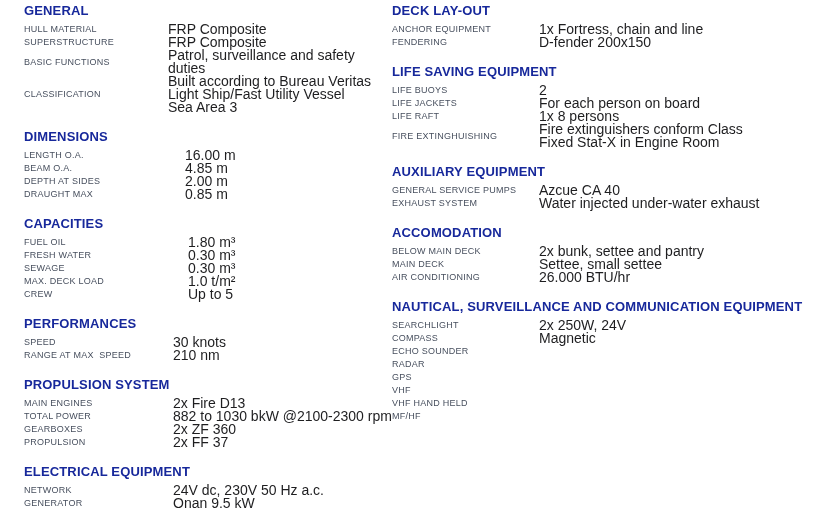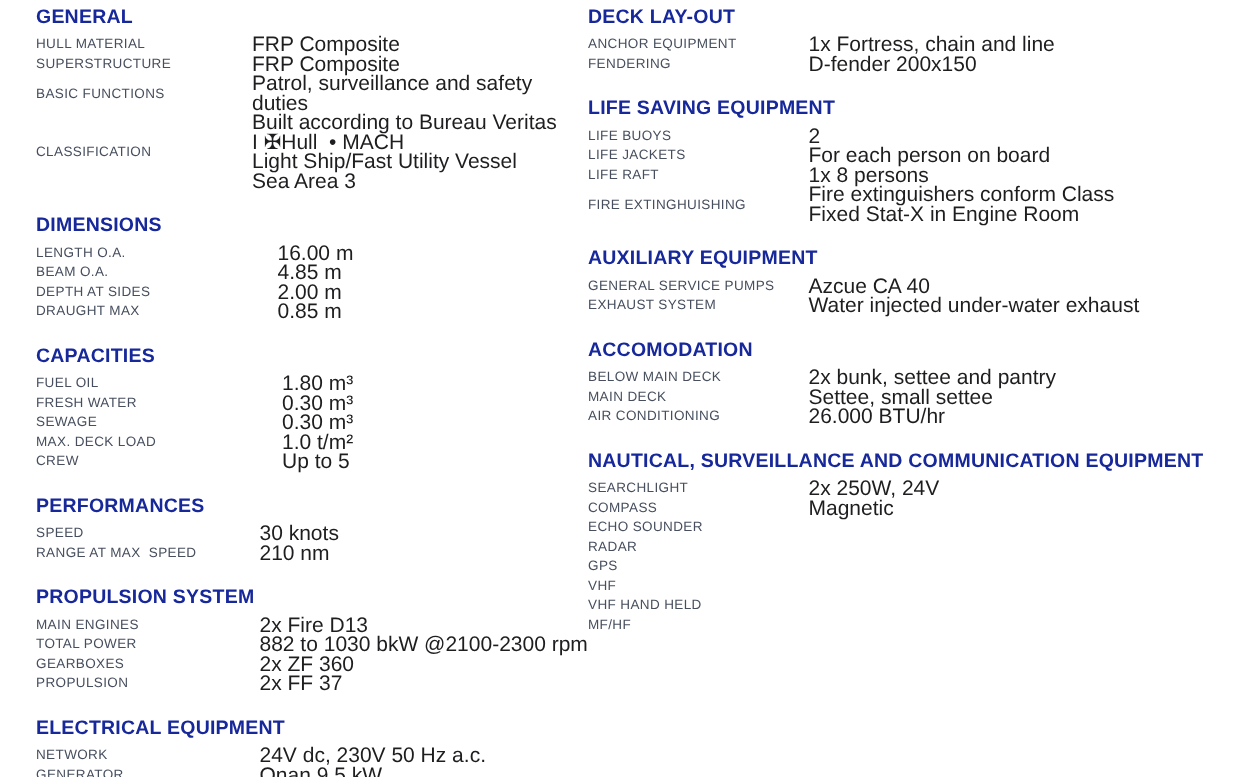--- a/index.html
+++ b/index.html
@@ -86,21 +86,20 @@
         <div class="row">
           <div class="lbl">BASIC FUNCTIONS</div>
           <div class="val">
             <div class="vline">Patrol, surveillance and safety duties</div>
           </div>
         </div>
         <div class="row">
           <div class="lbl">CLASSIFICATION</div>
           <div class="val">
             <div class="vline">Built according to Bureau Veritas</div>
-            <div class="vline">I ✠Hull  • MACH</div>
             <div class="vline">Light Ship/Fast Utility Vessel</div>
             <div class="vline">Sea Area 3</div>
           </div>
         </div>
       </section>
       <section class="sec sec-dimensions">
         <h2>DIMENSIONS</h2>
         <div class="row">
           <div class="lbl">LENGTH O.A.</div>
           <div class="val">

